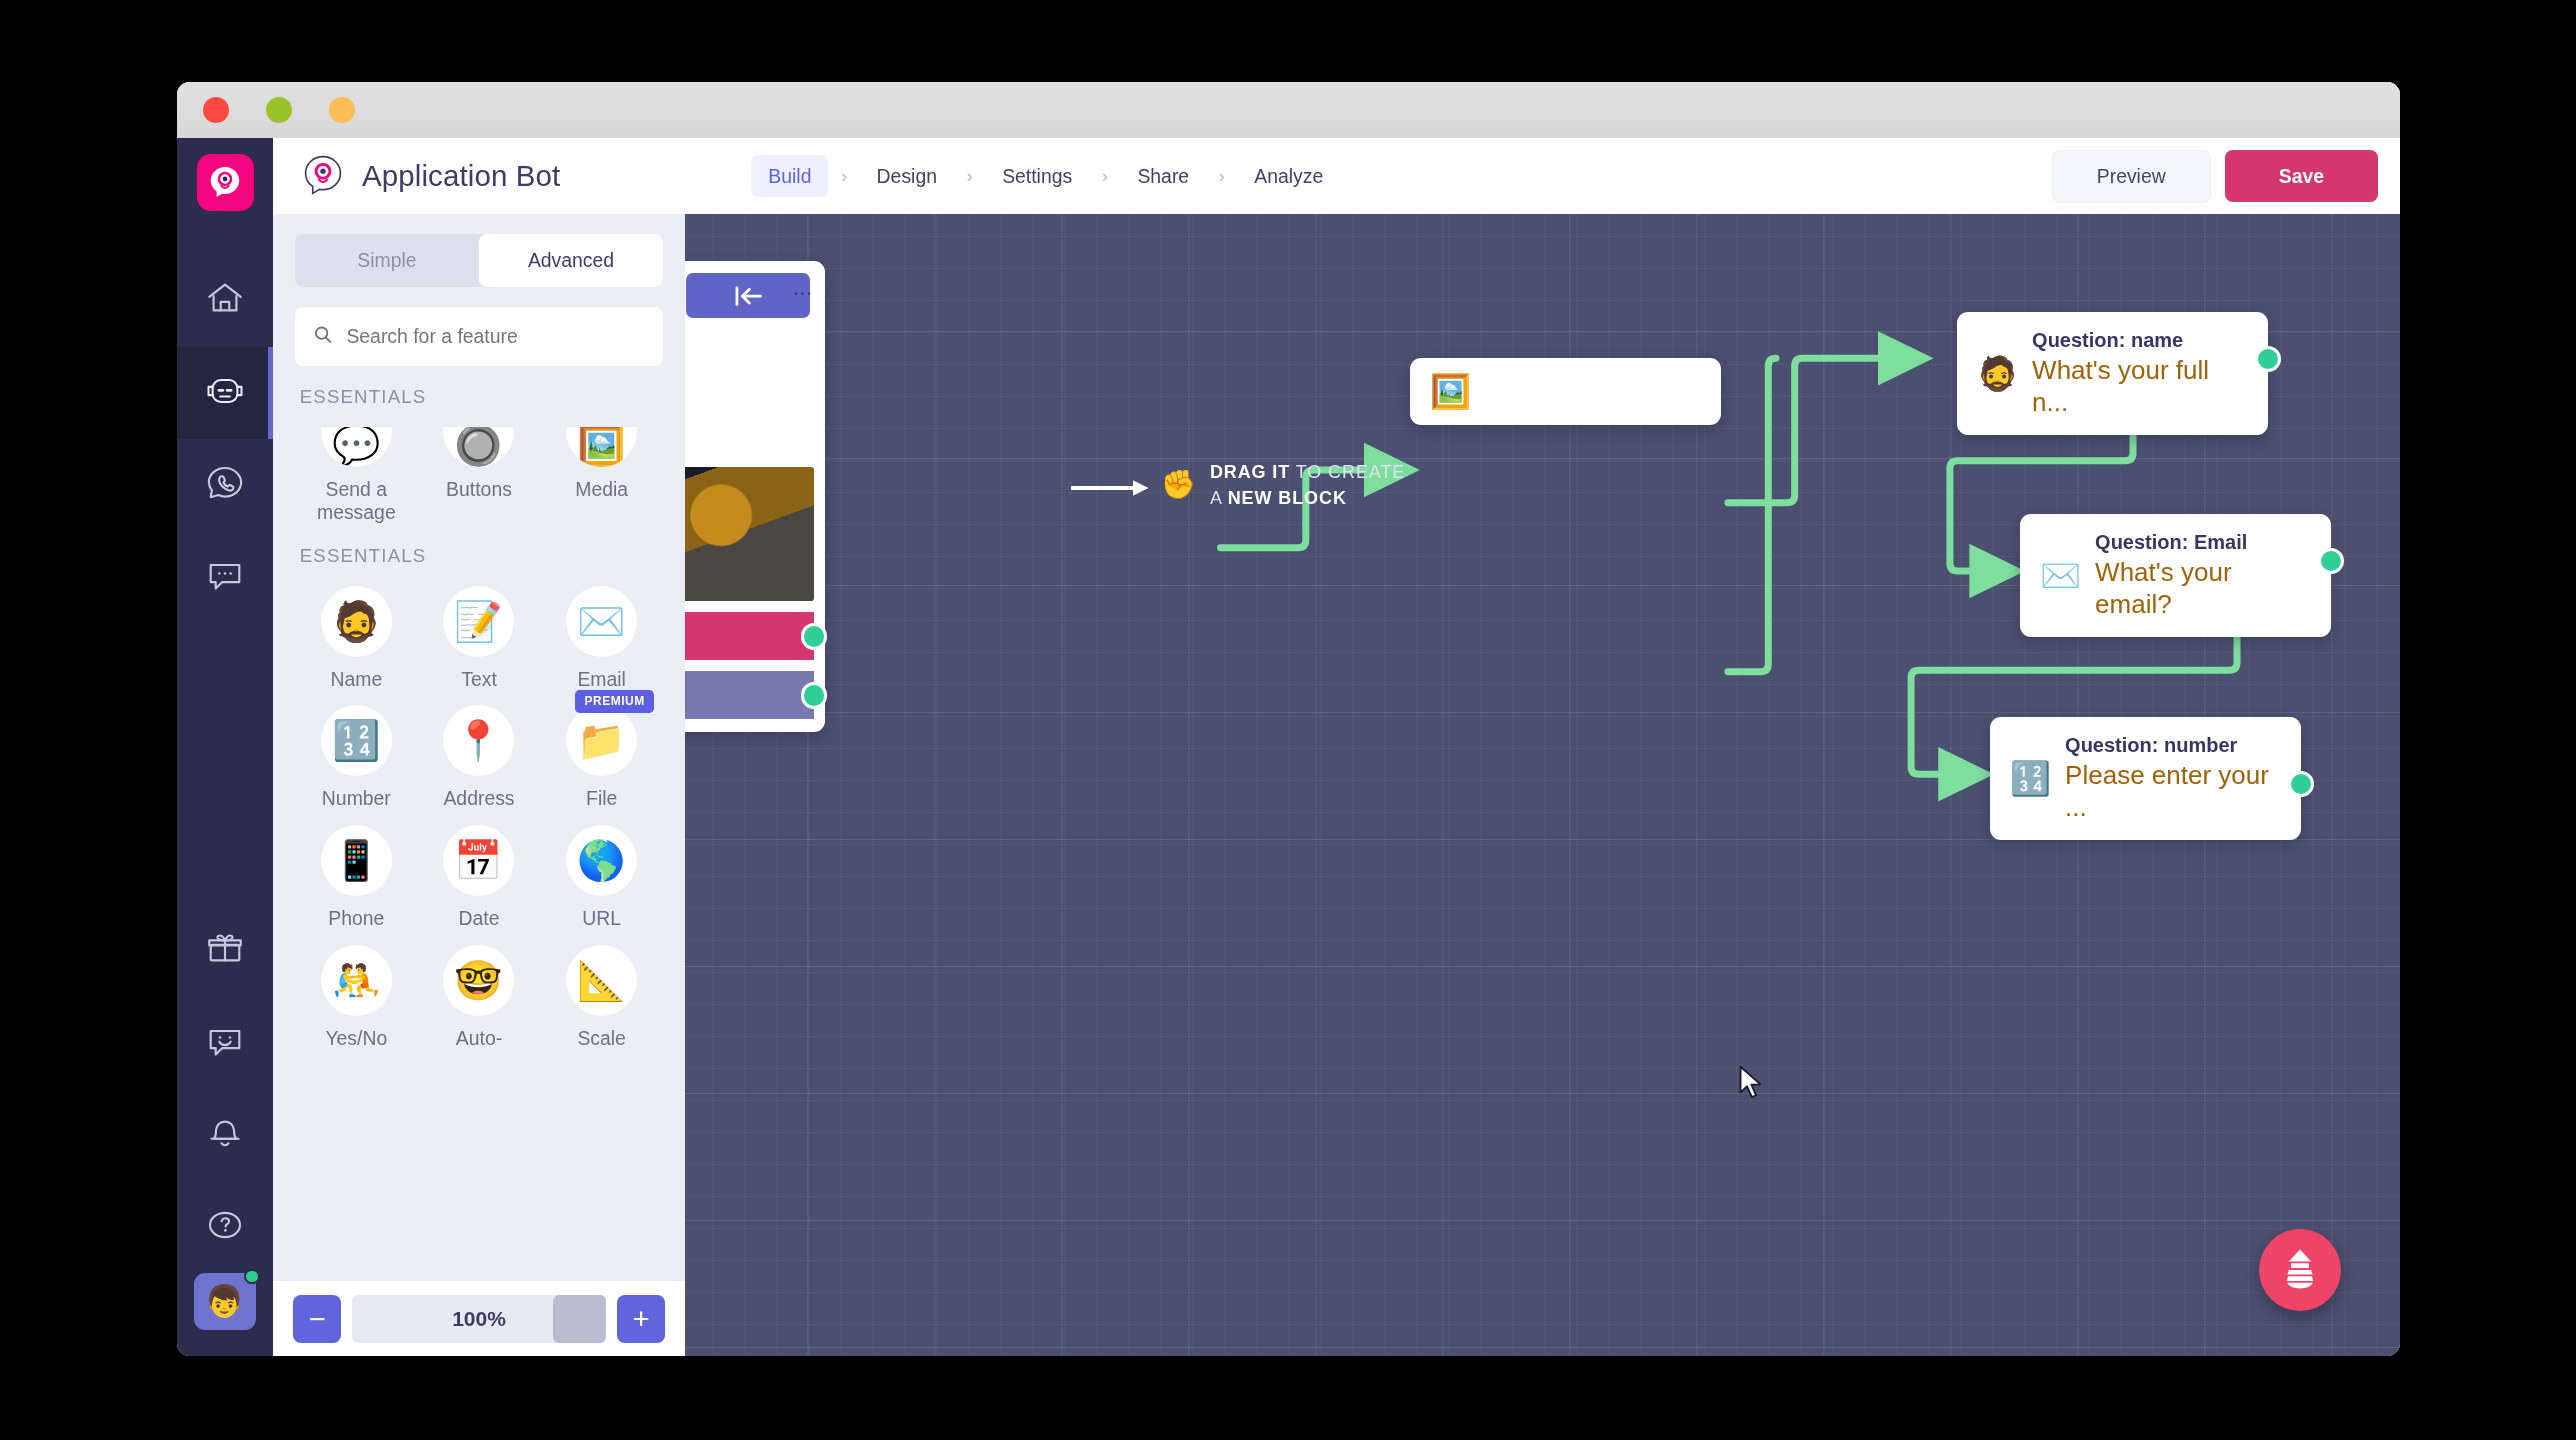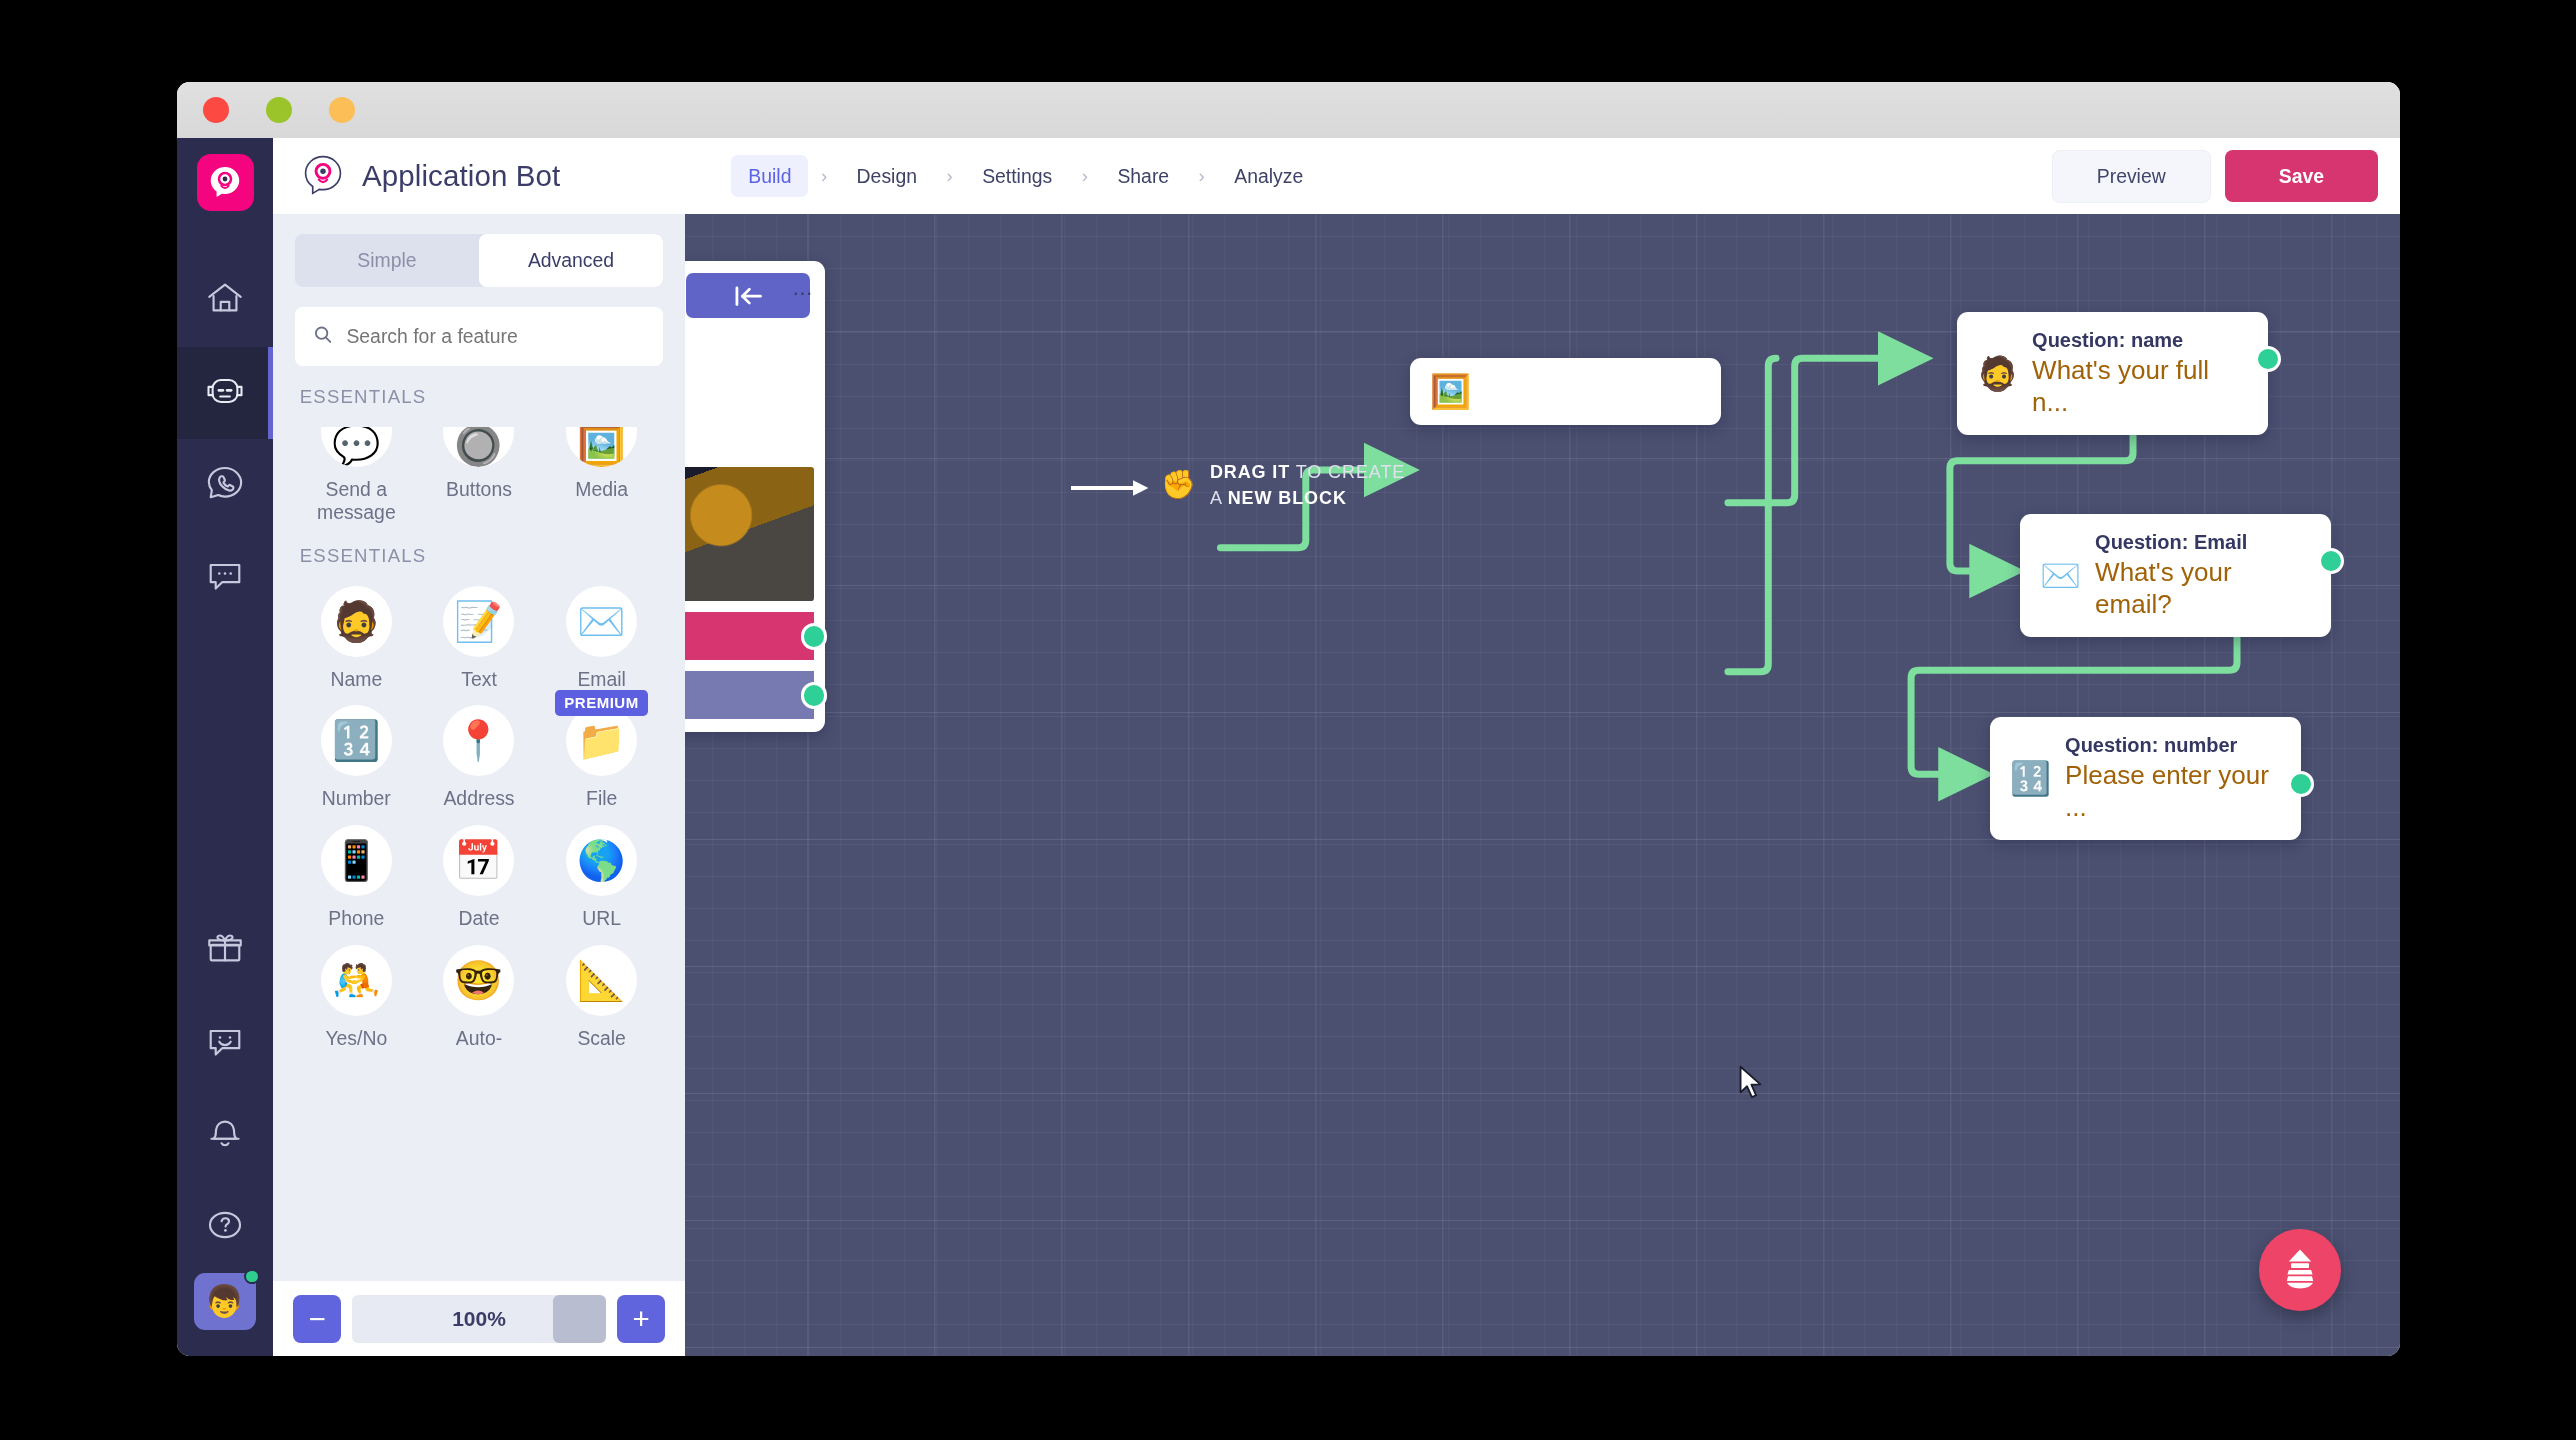--- a/index.html
+++ b/index.html
@@ -61,21 +61,21 @@
     width: 15.5px; height: 15.5px; border-radius: 50%;
     background: #2ecf8e; border: 2.3px solid #2b2c4e;
   }
 
   
   #right { flex: 1 1 auto; display: flex; flex-direction: column; min-width: 0; }
 
   
   #header {
     height: 76px; background: #fff; display: flex; align-items: center;
-    padding: 0 22px 0 28px; flex: 0 0 76px;
+    padding: 0 22px 0 28px; flex: 0 0 76px; gap: 20px;
   }
   #header .brand { display: flex; align-items: center; gap: 17px; }
   #header .title {
     font-size: 29.5px; color: #3b3d68; letter-spacing: 0.1px;
   }
   #nav { display: flex; align-items: center; margin-left: 171px; gap: 4.7px; }
   .nav-tab {
     font-size: 19.4px; color: #3f4266; padding: 9.3px 17px; border-radius: 7px;
     white-space: nowrap;
   }
@@ -129,22 +129,22 @@
   .cell .bubble {
     width: 71px; height: 71px; border-radius: 50%; background: #fff;
     display: flex; align-items: center; justify-content: center;
     font-size: 39px; line-height: 1;
   }
   .cell .lbl {
     margin-top: 11px; font-size: 19.4px; color: #6d7188; text-align: center;
     line-height: 1.22; max-width: 117px;
   }
   .badge-premium {
-    position: absolute; top: -1.6px; right: 15px; z-index: 4;
-    background: #5b5fe0; color: #fff; font-size: 15px; font-weight: bold;
+    position: absolute; top: -1.6px; right: 9px; z-index: 4;
+    background: #5b5fe0; color: #fff; font-size: 12px; font-weight: bold;
     padding: 4.7px 9.3px; border-radius: 4.7px; letter-spacing: 0.5px;
   }
   
   .grid.clipped-top .cell .bubble {
     height: 40px; border-radius: 0 0 36px 36px; align-items: flex-end;
     overflow: hidden; font-size: 39px; padding-bottom: 1.6px;
   }
 
   
   #zoombar {

